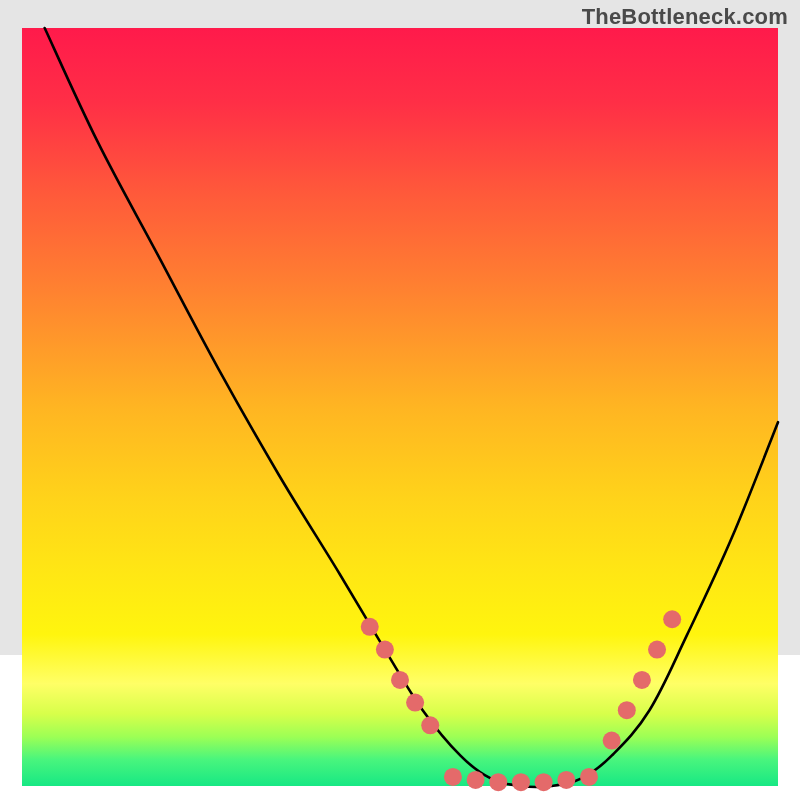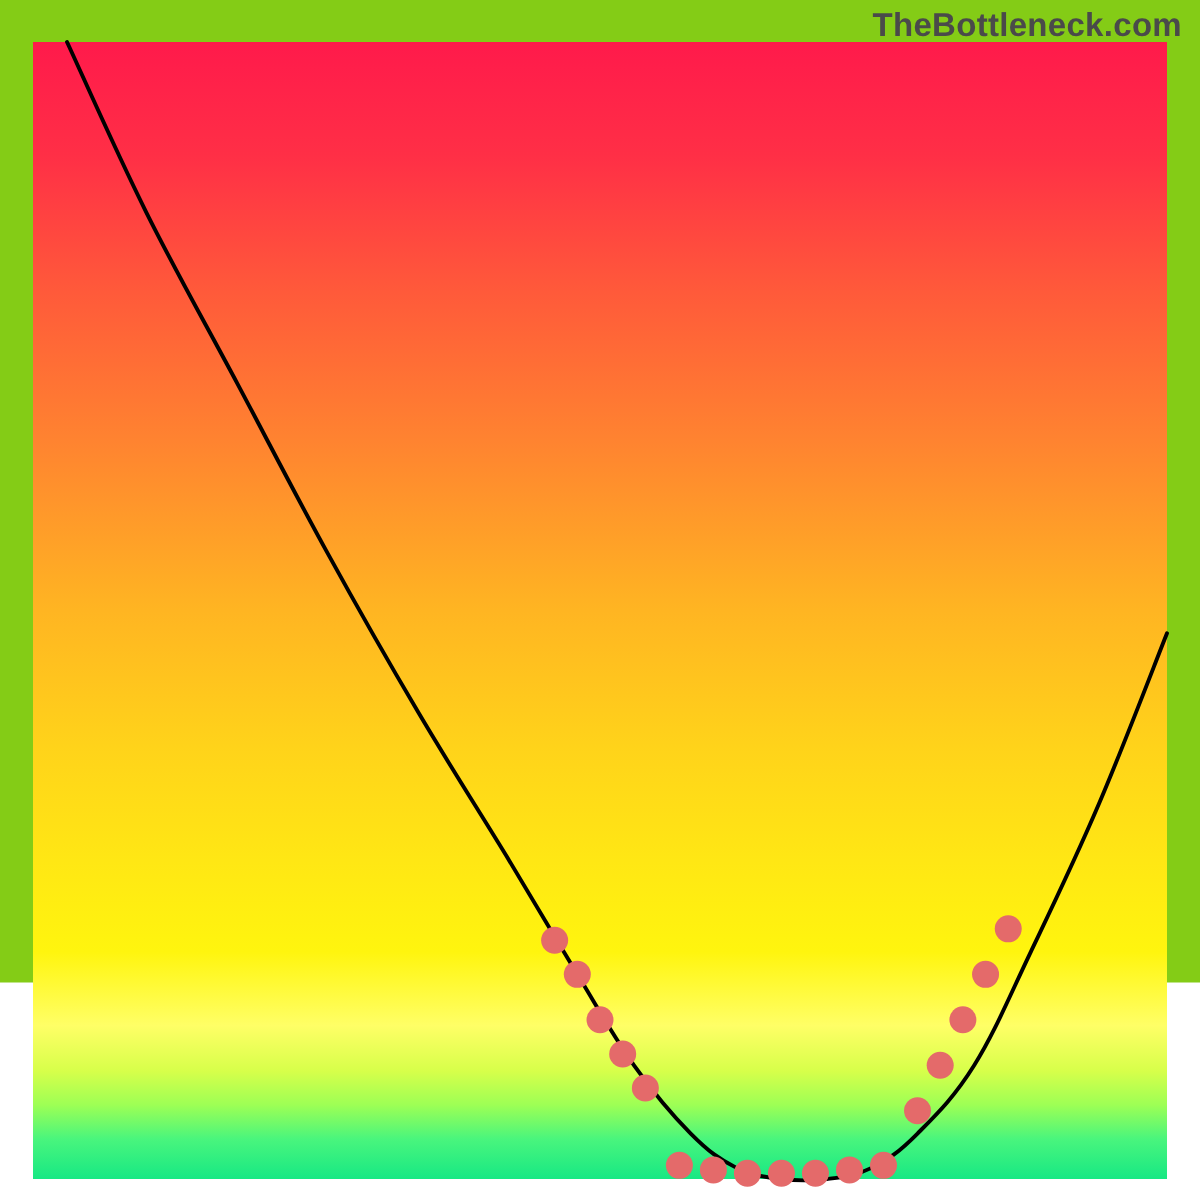--- a/index.html
+++ b/index.html
@@ -7,21 +7,21 @@
     padding: 0;
     width: 800px;
     height: 800px;
     overflow: hidden;
     font-family: Arial, Helvetica, sans-serif;
   }
   .frame {
     position: relative;
     width: 800px;
     height: 655px;
-    background: #84cc16;
+    background: #e5e5e5;
   }
   .watermark {
     position: absolute;
     top: 4px;
     right: 12px;
     color: #4a4a4a;
     font-size: 22px;
     font-weight: 600;
     z-index: 10;
     letter-spacing: 0.2px;

